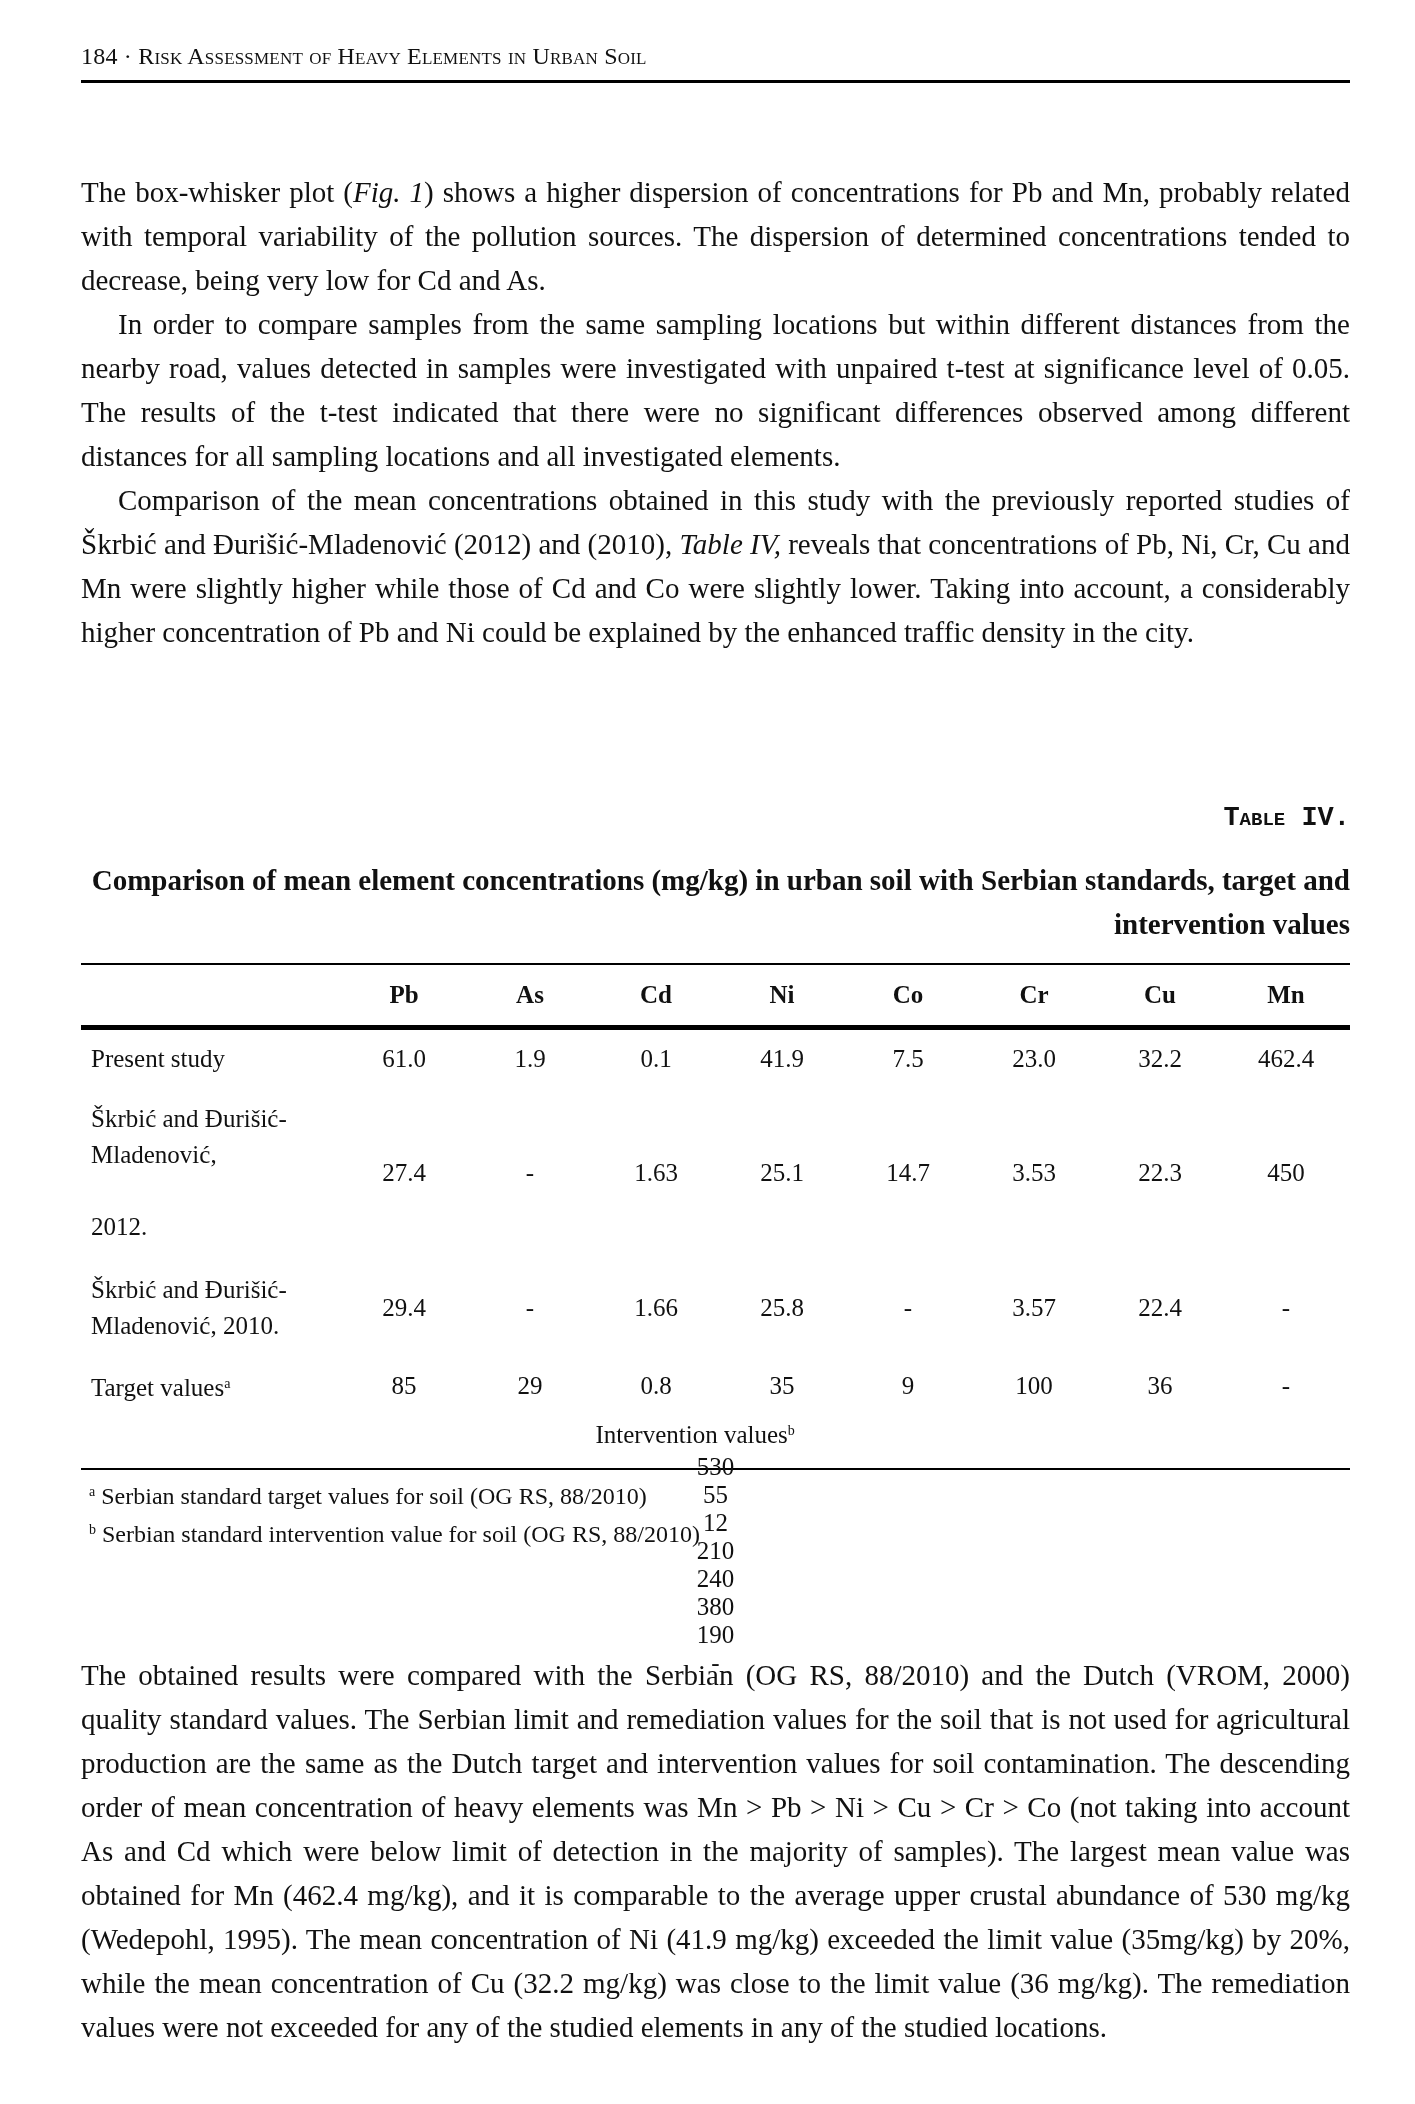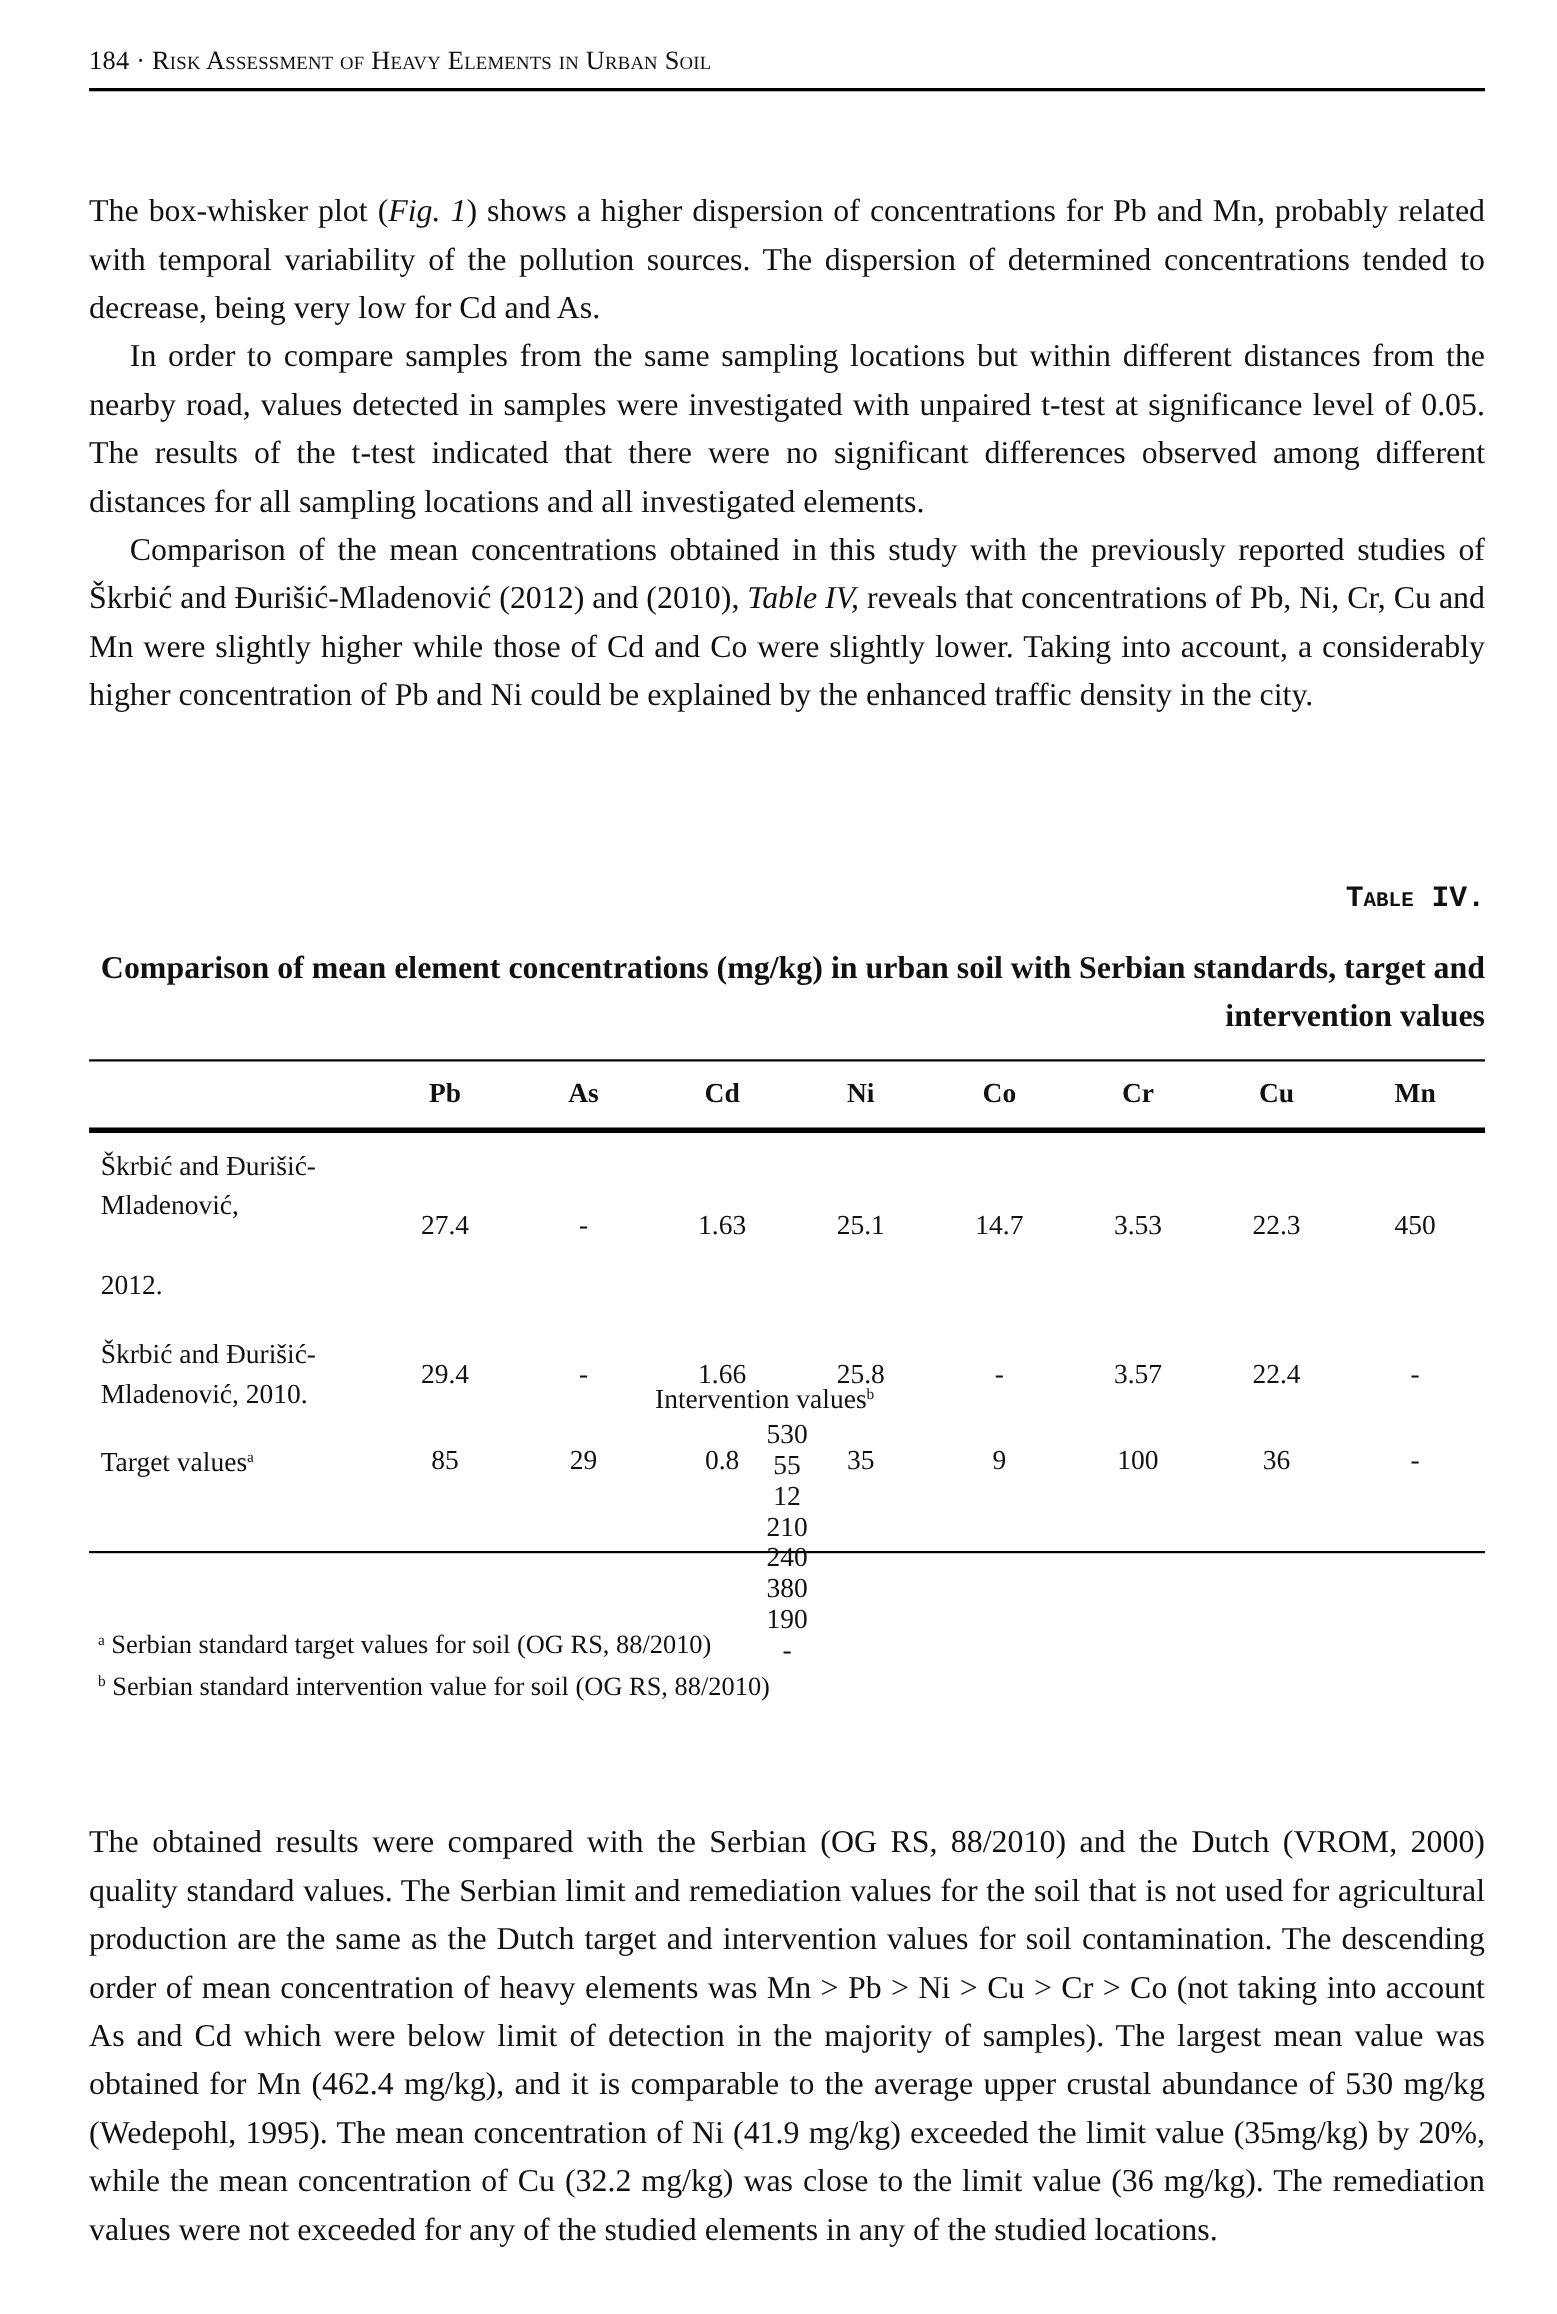--- a/index.html
+++ b/index.html
@@ -20,21 +20,21 @@
     position: absolute; top: 803px; right: 0; font-size: 27px; font-weight: bold; font-variant: small-caps; font-family: Liberation Mono, monospace;
   }
   .table-caption {
     position: absolute; top: 858px; left: 0; width: 1269px; text-align: right;
     font-size: 29px; font-weight: bold; line-height: 44px;
   }
   .tbl { position: absolute; top: 963px; left: 0; width: 1269px; }
   .rule-top { height: 2px; background: #000; }
   .rule-head { height: 5px; background: #000; }
   .rule-bottom { height: 2px; background: #000; }
-  .row { display: flex; align-items: center; font-size: 25px; justify-content: center; }
+  .row { display: flex; align-items: center; font-size: 25px; }
   .row .label { width: 250px; padding-left: 10px; line-height: 36px; }
   .row .cell { width: 126px; text-align: center; }
   .hdr { height: 60px; font-weight: bold; }
   .r1 { height: 58px; }
   .r2 { height: 170px; }
   .r3 { height: 100px; }
   .r4 { height: 55px; }
   .r5 { height: 55px; flex-direction: column; }
   .foot { position: absolute; left: 8px; font-size: 24px; }
   sup { font-size: 14px; vertical-align: 8px; }
@@ -68,20 +68,31 @@
       <div class="cell">As</div>
       <div class="cell">Cd</div>
       <div class="cell">Ni</div>
       <div class="cell">Co</div>
       <div class="cell">Cr</div>
       <div class="cell">Cu</div>
       <div class="cell">Mn</div>
     </div>
     <div class="rule-head"></div>
 
+    <div class="row r1">
+      <div class="label">Present study</div>
+      <div class="cell">61.0</div>
+      <div class="cell">1.9</div>
+      <div class="cell">0.1</div>
+      <div class="cell">41.9</div>
+      <div class="cell">7.5</div>
+      <div class="cell">23.0</div>
+      <div class="cell">32.2</div>
+      <div class="cell">462.4</div>
+    </div>
 
     <div class="row r2">
       <div class="label">
         <div>Škrbić and Đurišić-</div>
         <div>Mladenović,</div>
         <div style="height:36px;"></div>
         <div>2012.</div>
       </div>
       <div class="cell">27.4</div>
       <div class="cell">-</div>

